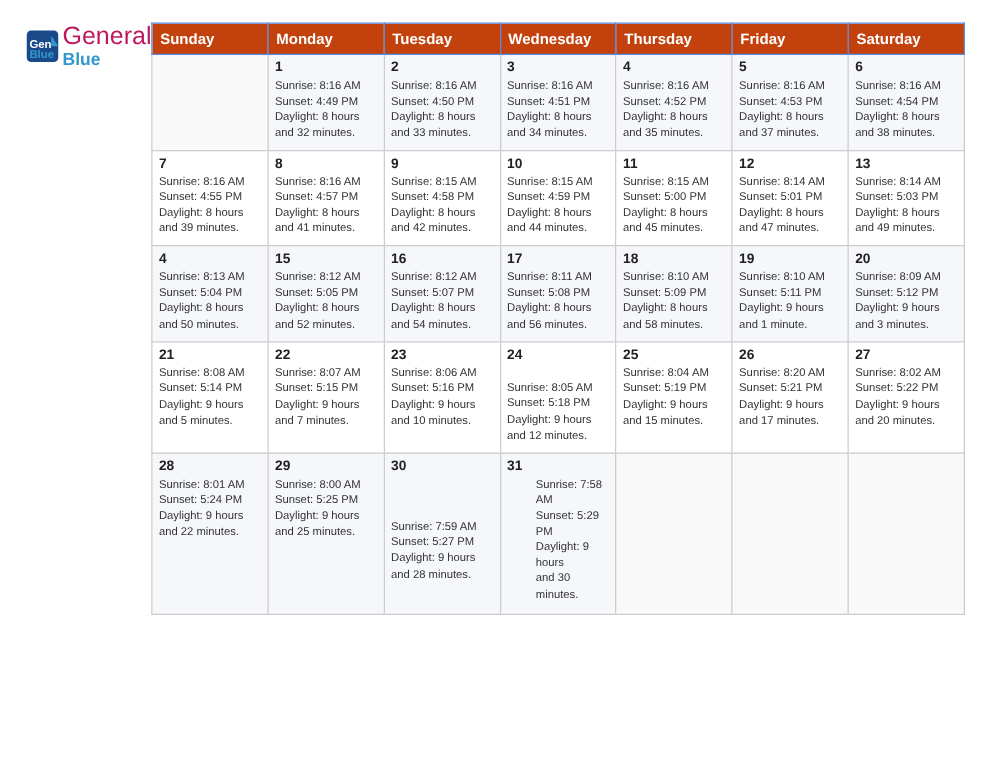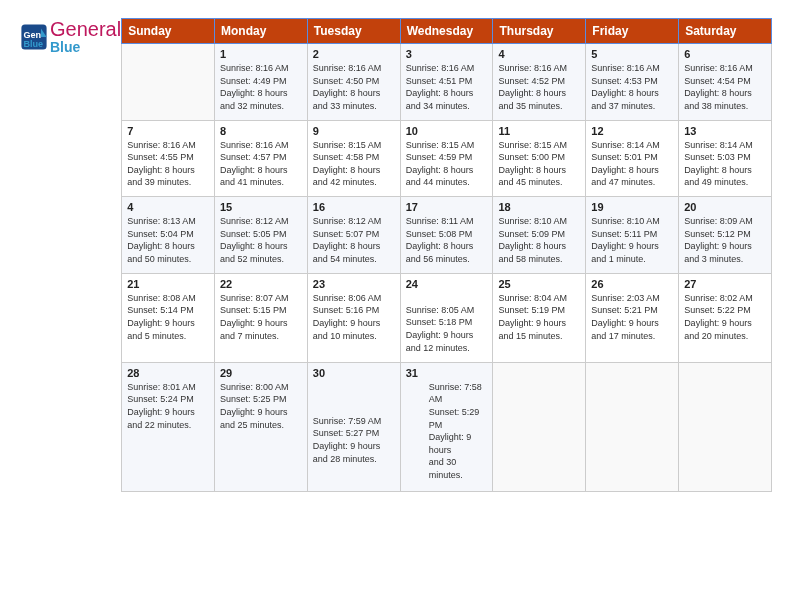--- a/index.html
+++ b/index.html
@@ -302,21 +302,21 @@
           </td>
           <td>
             <span class="day-number">25</span>
             <div class="day-info" style="white-space: pre-line;">Sunrise: 8:04 AM
 Sunset: 5:19 PM
 Daylight: 9 hours
 and 15 minutes.</div>
           </td>
           <td>
             <span class="day-number">26</span>
-            <div class="day-info" style="white-space: pre-line;">Sunrise: 2:03 AM
+            <div class="day-info" style="white-space: pre-line;">Sunrise: 8:20 AM
 Sunset: 5:21 PM
 Daylight: 9 hours
 and 17 minutes.</div>
           </td>
           <td>
             <span class="day-number">27</span>
             <div class="day-info" style="white-space: pre-line;">Sunrise: 8:02 AM
 Sunset: 5:22 PM
 Daylight: 9 hours
 and 20 minutes.</div>

